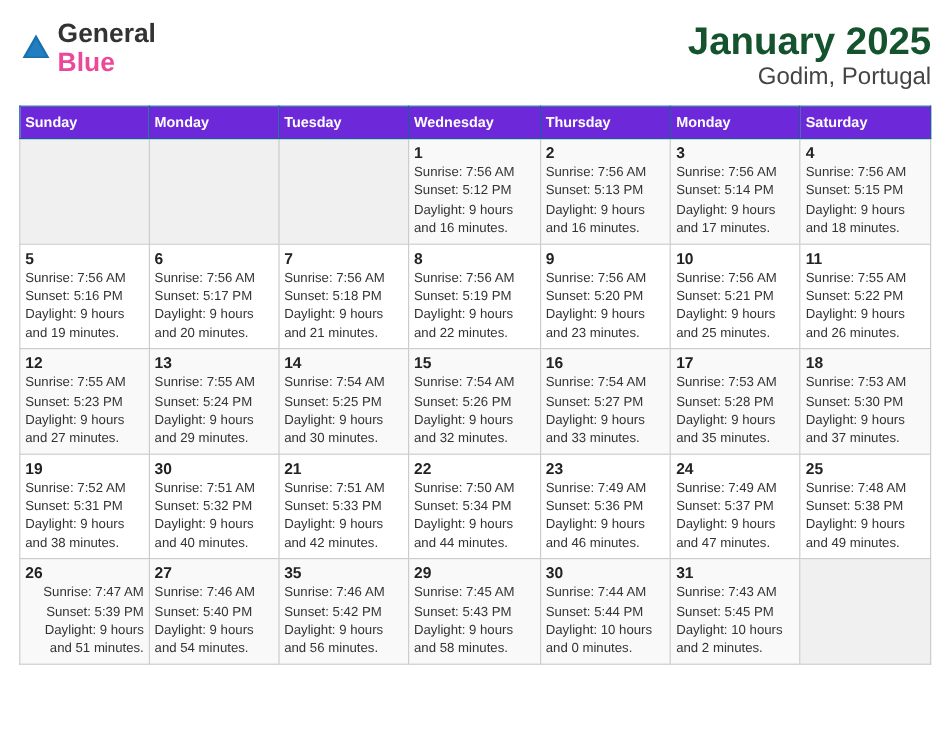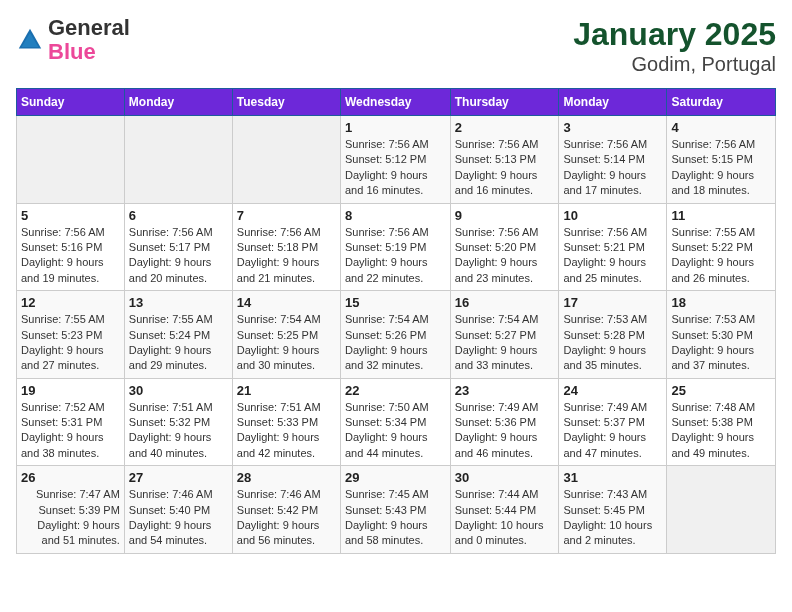--- a/index.html
+++ b/index.html
@@ -285,21 +285,21 @@
 Sunset: 5:39 PM
 Daylight: 9 hours and 51 minutes.</div>
         </td>
         <td>
           <div class="day-number">27</div>
           <div class="day-info" style="white-space: pre-line;">Sunrise: 7:46 AM
 Sunset: 5:40 PM
 Daylight: 9 hours and 54 minutes.</div>
         </td>
         <td>
-          <div class="day-number">28</div>
+          <div class="day-number">35</div>
           <div class="day-info" style="white-space: pre-line;">Sunrise: 7:46 AM
 Sunset: 5:42 PM
 Daylight: 9 hours and 56 minutes.</div>
         </td>
         <td>
           <div class="day-number">29</div>
           <div class="day-info" style="white-space: pre-line;">Sunrise: 7:45 AM
 Sunset: 5:43 PM
 Daylight: 9 hours and 58 minutes.</div>
         </td>

